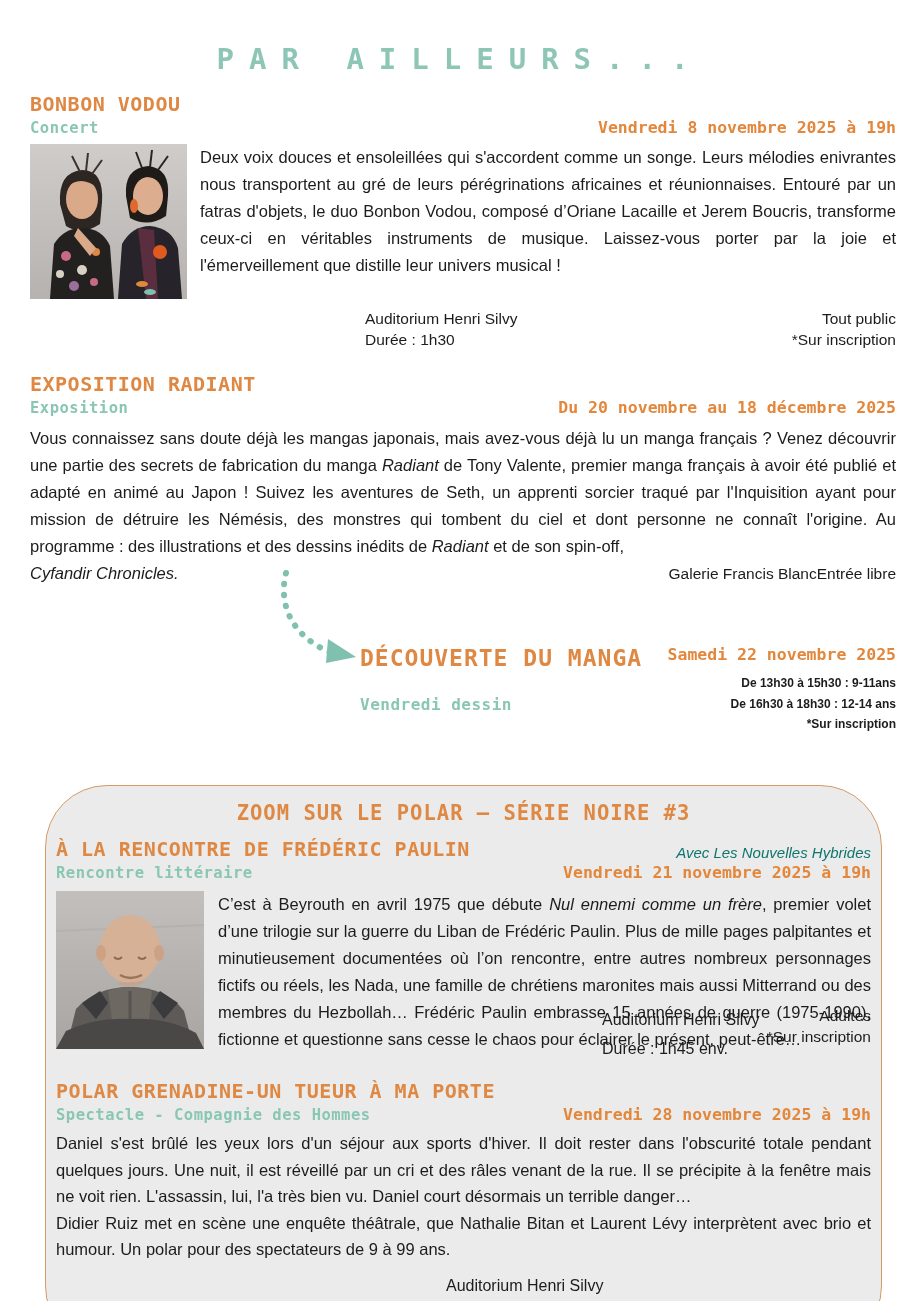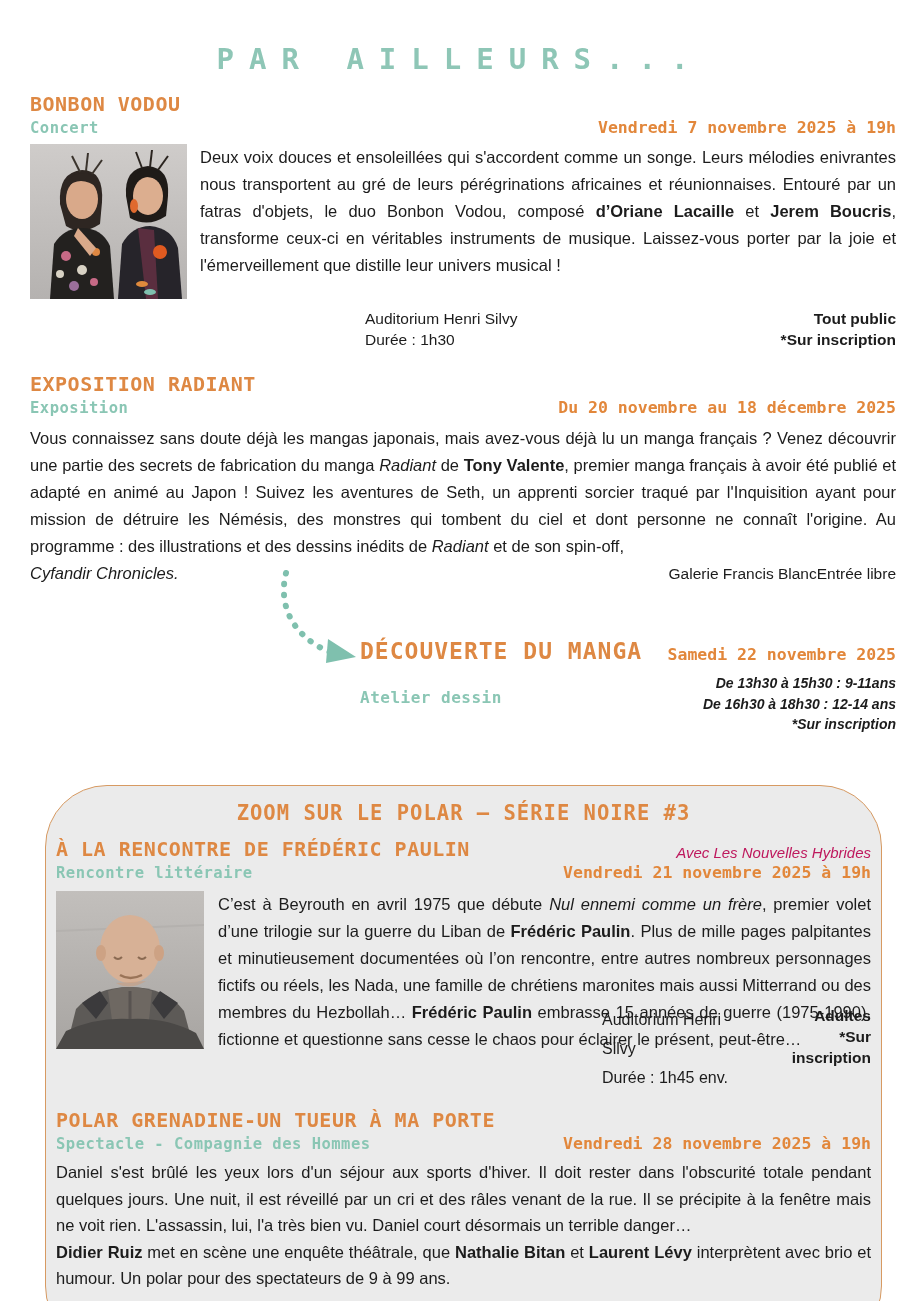--- a/index.html
+++ b/index.html
@@ -15,55 +15,55 @@
   }
 
   .sec { margin-left:30px; margin-right:24px; }
 
   .head-row { display:flex; justify-content:space-between; align-items:flex-end; }
   .h-orange { font-family:"DejaVu Sans Mono", monospace; font-weight:700; font-size:20px; letter-spacing:0.5px; color:#DE8843; }
   .h-teal   { font-family:"DejaVu Sans Mono", monospace; font-weight:700; font-size:15.5px; letter-spacing:0.5px; color:#8AC6B4; margin-top:3px; }
   .date-orange { font-family:"DejaVu Sans Mono", monospace; font-weight:700; font-size:16.5px; color:#E2873B; text-align:right; }
 
   .body-text { font-size:16.5px; line-height:27px; text-align:justify; color:#1c1c1c; }
-  .body-text .b { font-weight:700; } .body-text .i { font-style:italic; }
+  .body-text .b { font-weight:400; } .body-text .i { font-style:italic; }
 
   .sec1 { margin-top:16px; }
   .sec1-content { display:flex; gap:13px; margin-top:7px; }
   .photo-frame { flex:0 0 auto; }
   .sec1 .photo-frame svg { display:block; }
 
   .info-row { display:flex; justify-content:space-between; font-size:15.5px; line-height:21px; }
   .info-venue { }
-  .info-aud { text-align:right; font-weight:700; }
+  .info-aud { text-align:right; font-weight:400; }
   .sec1-info { margin-top:9px; padding-left:335px; }
 
   .sec2 { margin-top:22px; }
   .sec2 .body-text { margin-top:8px; }
   .cyf-row { display:flex; margin-top:0; font-size:15.5px; line-height:27px; }
   .cyf-left { flex:0 0 330px; font-style:italic; font-size:16.5px; }
   .cyf-mid { flex:1;text-align:right; }
   .cyf-right { text-align:right; }
 
   .manga-block { position:relative; margin-top:46px; height:130px; }
-  .manga-left { position:absolute; left:330px; top:5px; }
+  .manga-left { position:absolute; left:330px; top:12px; }
   .manga-title { font-size:23px; letter-spacing:1px; }
   .manga-genre { font-size:16px; margin-top:24px; }
   .manga-right { position:absolute; right:0; top:12px; text-align:right; }
-  .manga-times { margin-top:9px; font-size:14px; font-weight:700; line-height:20.5px;font-style:italic; }
+  .manga-times { margin-top:9px; font-size:12px; font-weight:700; line-height:20.5px; }
   .arrow-wrap { position:absolute; left:240px; top:-66px; width:110px; height:105px; }
 
   .polar-box {
     margin:22px 0 0 45px; width:837px; height:563px;
     background:#EBEBEB; border:1.5px solid #D79A62; border-radius:62px;
     padding:15px 10px 0 10px; overflow:hidden;
   }
   .box-title { text-align:center; font-size:20.5px; letter-spacing:1px; }
   .box-head-row { display:flex; justify-content:space-between; align-items:flex-end; margin-top:12px; }
-  .partner { font-family:"Liberation Sans", sans-serif; font-style:italic; font-weight:400; font-size:15px; color:#be185d; text-align:right; margin-bottom:2px; }
+  .partner { font-family:"Liberation Sans", sans-serif; font-style:italic; font-weight:400; font-size:15px; color:#0f766e; text-align:right; margin-bottom:2px; }
 
   .paulin-content { margin-top:9px; }
   .paulin-content .photo-frame { float:left; margin-right:14px; margin-bottom:4px; }
   .paulin-info { margin-top:-52px; padding-left:384px; position:relative; }
 
   .gren { margin-top:16px; }
   .gren-paras { margin-top:6px; }
   .gren-paras .body-text { line-height:26.5px; }
   .bottom-row { display:flex; margin-top:8px; align-items:flex-start; }
   .credits { flex:0 0 390px; font-style:italic; font-size:13.5px; line-height:19px; padding-top:4px; }
@@ -76,21 +76,21 @@
 <div class="page">
 
   <div class="page-title">PAR AILLEURS...</div>
 
   <section class="sec sec1">
     <div class="head-row">
       <div>
         <div class="h-orange">BONBON VODOU</div>
         <div class="h-teal">Concert</div>
       </div>
-      <div class="date-orange">Vendredi 7 novembre 2025 à 19h</div>
+      <div class="date-orange">Vendredi 8 novembre 2025 à 19h</div>
     </div>
     <div class="sec1-content">
       <div class="photo-frame">
         <svg width="157" height="155" viewBox="0 0 157 155">
           <defs>
             <linearGradient id="bg1" x1="0" y1="0" x2="0" y2="1">
               <stop offset="0" stop-color="#cfccca"></stop>
                 <stop offset="1" stop-color="#b5b2b0"></stop>
             </linearGradient>
           </defs>
@@ -165,21 +165,21 @@
 
   <section class="sec manga-block">
     <div class="arrow-wrap">
       <svg width="110" height="105" viewBox="0 0 110 105">
         <path d="M16 6 C8 38 22 70 62 86" fill="none" stroke="#7FC0AE" stroke-width="6" stroke-linecap="round" stroke-dasharray="0.5 10.5"></path>
         <polygon points="58,72 86,90 56,96" fill="#7FC0AE"></polygon>
       </svg>
     </div>
     <div class="manga-left">
       <div class="h-orange manga-title">DÉCOUVERTE DU MANGA</div>
-      <div class="h-teal manga-genre">Atelier dessin</div>
+      <div class="h-teal manga-genre">Vendredi dessin</div>
     </div>
     <div class="manga-right">
       <div class="date-orange">Samedi 22 novembre 2025</div>
       <div class="manga-times">
         <div>De 13h30 à 15h30 : 9-11ans</div>
         <div>De 16h30 à 18h30 : 12-14 ans</div>
         <div>*Sur inscription</div>
       </div>
     </div>
   </section>

